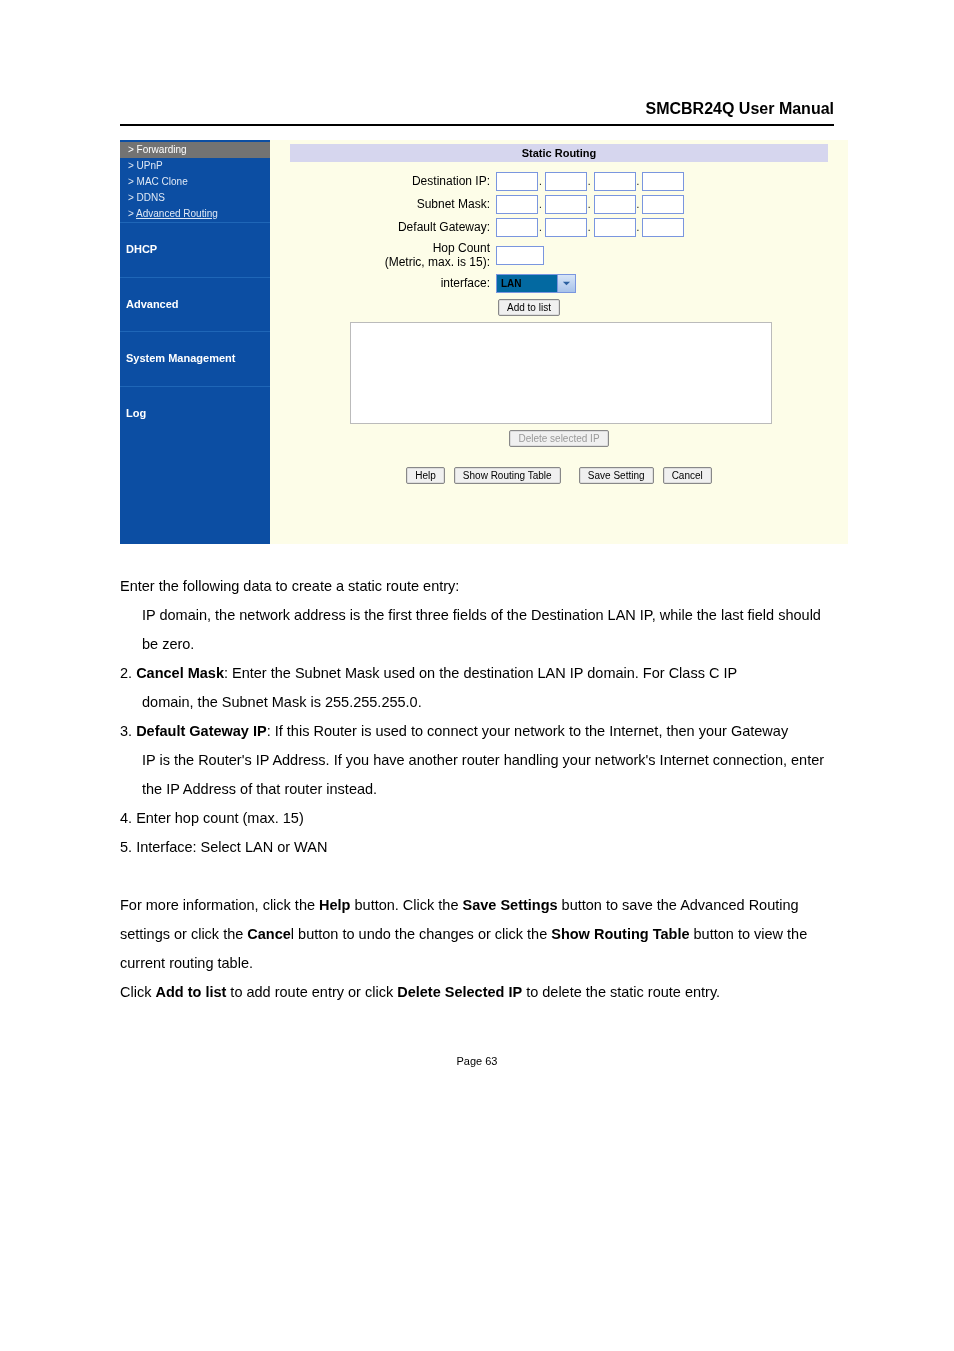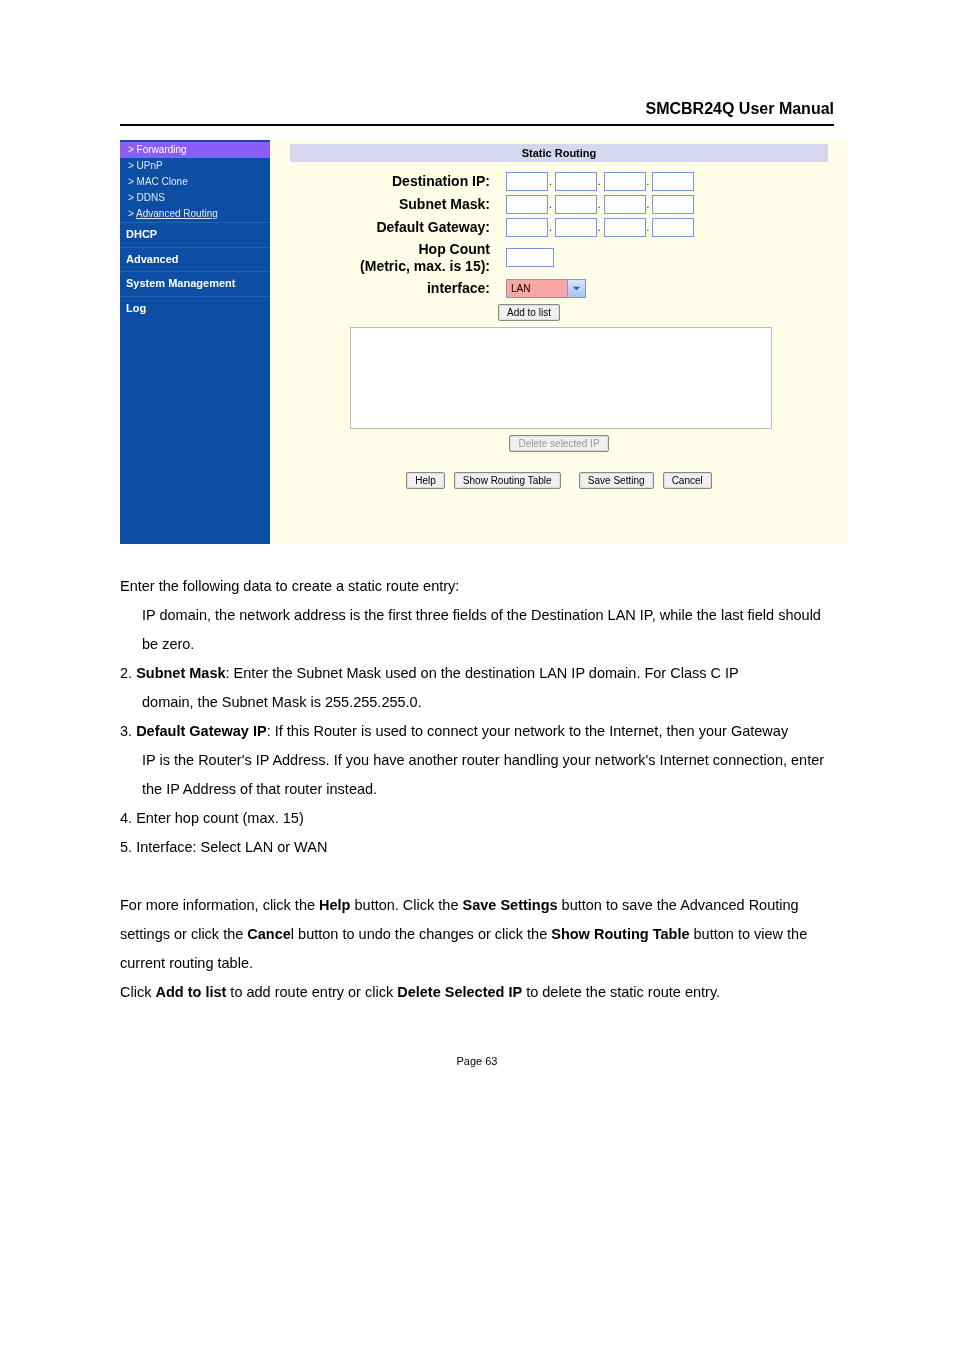--- a/index.html
+++ b/index.html
@@ -41,32 +41,32 @@
     width: 150px;
     font-size: 10px;
     line-height: 1.6;
     padding-top: 2px;
   }
   .sb-sub {
     padding: 0 4px 0 8px;
     color: #dfe8f5;
   }
   .sb-sub.cut {
-    background: #8b5cf6;
+    background: #737373;
     color: #fff;
   }
   .sb-sub a {
     color: #dfe8f5;
     text-decoration: underline;
   }
   .sb-main {
     background: #0c4ea3;
     font-weight: bold;
     color: #fff;
-    padding: 3px 6px;
+    padding: 18px 6px;
     font-size: 11px;
     border-top: 1px solid #1f66b7;
   }
   .content {
     flex: 1;
     padding: 4px 20px 0 20px;
     position: relative;
   }
   .section-title {
     font-weight: bold;
@@ -77,23 +77,23 @@
     margin-bottom: 10px;
   }
   .form-row {
     display: flex;
     align-items: center;
     margin-bottom: 4px;
   }
   .form-label {
     width: 200px;
     text-align: right;
-    font-weight: bold;
-    font-size: 14px;
-    padding-right: 16px;
+    font-weight: normal;
+    font-size: 12px;
+    padding-right: 6px;
     line-height: 1.2;
   }
   .ip-input input {
     width: 36px;
     height: 15px;
     border: 1px solid #7a96df;
     font-size: 10px;
     background: #fff;
     margin-right: -1px;
   }
@@ -105,22 +105,23 @@
     width: 42px;
     height: 15px;
     border: 1px solid #7a96df;
     background: #fff;
   }
   .select-wrap {
     display: flex;
     align-items: center;
     border: 1px solid #7a96df;
     height: 17px;
-    background: #fca5a5;
-    font-size: 10px;
+    background: #0369a1;
+    font-size: 10px;
+    font-weight: bold;
   }
   .select-text {
     padding: 0 4px;
     width: 52px;
   }
   .select-btn {
     width: 17px;
     height: 17px;
     background: linear-gradient(#d7e5f7,#a8c3ea);
     border-left: 1px solid #7a96df;
@@ -249,21 +250,21 @@
         <span class="btn">Cancel</span>
       </div>
     </div>
   </div>
 
   <div class="body-text">
     <div>Enter the following data to create a static route entry:</div>
 
     <div>
       <div class="indent-block">IP domain, the network address is the first three fields of the Destination LAN IP, while the last field should be zero.</div>
-      <div>2. <b>Subnet Mask</b><span>: Enter the Subnet Mask used on the destination LAN IP domain. For Class C IP</span></div>
+      <div>2. <b>Cancel Mask</b><span>: Enter the Subnet Mask used on the destination LAN IP domain. For Class C IP</span></div>
       <div class="indent-block">domain, the Subnet Mask is 255.255.255.0.</div>
       <div>3. <b>Default Gateway IP</b><span>: If this Router is used to connect your network to the Internet, then your Gateway</span></div>
       <div class="indent-block">IP is the Router's IP Address. If you have another router handling your network's Internet connection, enter the IP Address of that router instead.</div>
       <div>4. <span>Enter hop count (max. 15)</span></div>
       <div>5. <span>Interface: Select LAN or WAN</span></div>
     </div>
 
     <br>
 
     <div>

